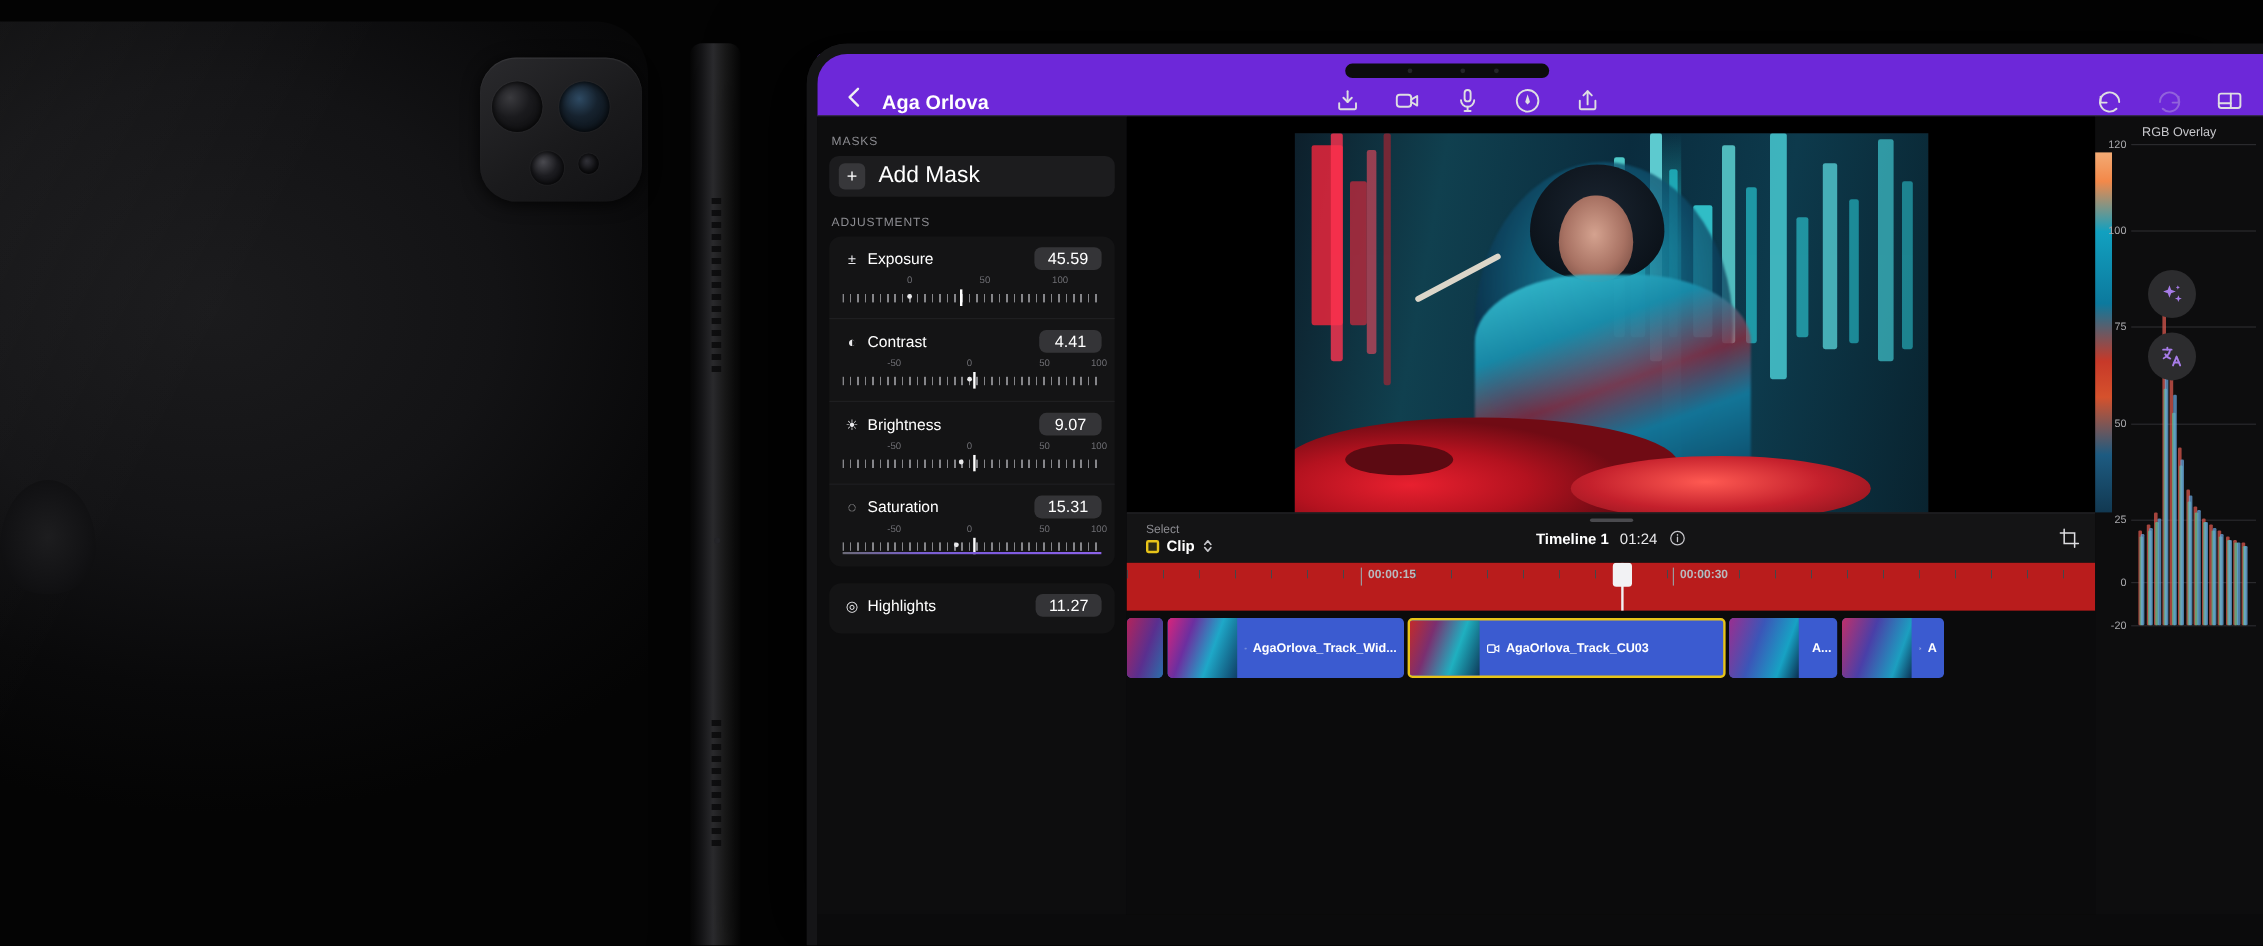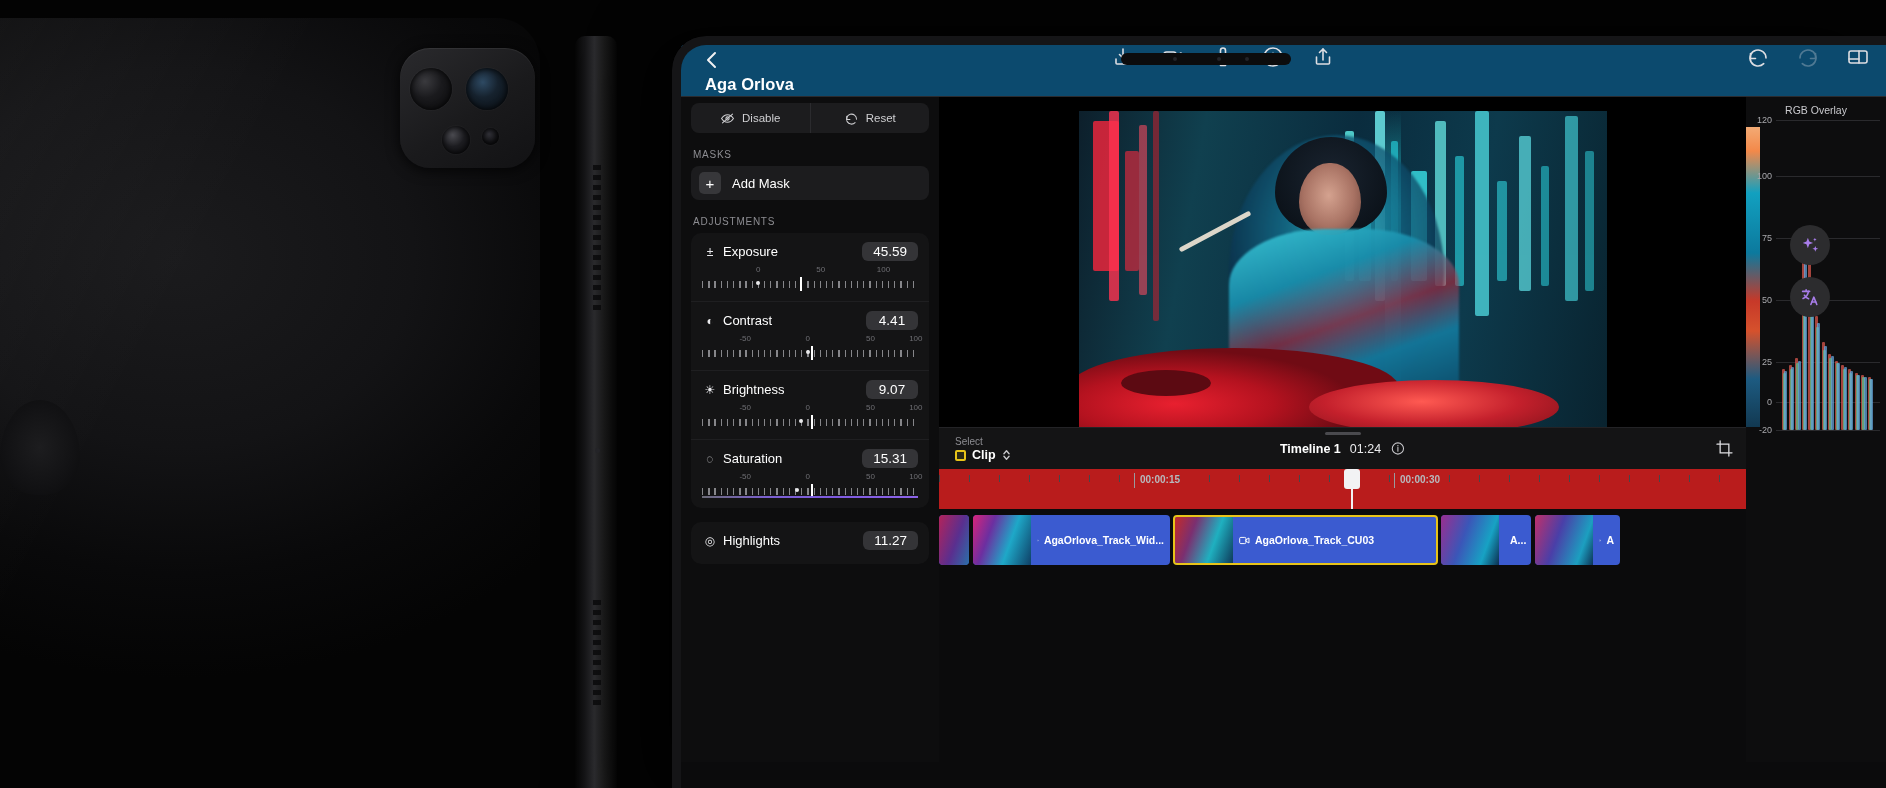--- a/index.html
+++ b/index.html
@@ -66,22 +66,22 @@
   
   .statusbar{ height:34px; display:flex; align-items:center; padding:0 22px;
     color:#f2f2f2; font-size:12.5px; font-weight:600; letter-spacing:.2px; background:#1e1f22; }
   .statusbar .time{ margin-right:13px; }
   .statusbar .date{ font-weight:500; color:#e8e8e8; }
   .notch{ position:absolute; left:440px; top:8px; width:170px; height:12px;
     background:#0c0c0d; border-radius:7px; z-index:30; }
   .notch .dot{ position:absolute; top:4px; width:4px;height:4px;border-radius:50%;background:#232428; }
 
   
-  .navbar{ height:52px; background:#0c4a6e; display:flex; align-items:flex-start; padding:0 16px;
-    border-bottom:1px solid #2a2b2f; position:relative;flex-direction:column; }
+  .navbar{ height:52px; background:#6d28d9; display:flex; align-items:flex-end; padding:0 16px;
+    border-bottom:1px solid #2a2b2f; position:relative; }
   .nav-back{ width:30px;height:30px;display:flex;align-items:center;justify-content:center; cursor:pointer; }
   .nav-title{ color:#fff; font-size:16.5px; font-weight:700; margin-left:8px; letter-spacing:.1px; }
   .nav-tools{ position:absolute; left:430px; display:flex; gap:26px; align-items:center; }
   .nav-right{ position:absolute; right:16px; display:flex; gap:26px; align-items:center; }
   .ico{ width:24px;height:24px; display:block; }
   .ico.dim{ opacity:.32; }
 
   
   .body-split{ display:flex; height:calc(100% - 86px); }
 
@@ -93,21 +93,21 @@
   .seg{ margin:6px 10px 0; height:30px; background:#1c1c1e; border-radius:8px; display:flex; overflow:hidden; }
   .seg > div{ flex:1; display:flex; align-items:center; justify-content:center; gap:7px;
     color:#cfcfd2; font-size:11.5px; cursor:pointer; }
   .seg > div + div{ border-left:1px solid #2b2b2e; }
   .sec-label{ color:#8d8d92; font-size:10px; letter-spacing:.75px; font-weight:500;
     margin:16px 0 6px 12px; }
   .add-mask{ margin:0 10px; height:34px; background:#1c1c1e; border-radius:8px;
     display:flex; align-items:center; padding:0 8px; gap:11px; cursor:pointer; }
   .plus-box{ width:22px;height:22px;border-radius:5px;background:#37373a;
     display:flex;align-items:center;justify-content:center;color:#fff;font-size:15px;line-height:1;}
-  .add-mask .t{ color:#fff; font-size:13px; font-weight:500; }
+  .add-mask .t{ color:#fff; font-size:19px; font-weight:500; }
 
   .adj-card{ margin:0 10px; background:#141415; border-radius:10px; overflow:hidden; }
   .adj-row{ padding:9px 11px 4px; }
   .adj-row + .adj-row{ border-top:1px solid #1f1f21; }
   .adj-top{ display:flex; align-items:center; }
   .adj-ico{ width:16px; color:#e9e9ec; font-size:12px; display:flex; align-items:center; justify-content:center; }
   .adj-name{ color:#fff; font-size:13px; font-weight:500; margin-left:5px; flex:1; }
   .adj-val{ background:#343437; border-radius:6px; color:#fff; font-size:13.5px;
     font-weight:500; padding:2px 11px; min-width:52px; text-align:center; }
   .slider{ position:relative; height:32px; margin-top:4px; }
@@ -165,21 +165,21 @@
   .clip{ position:absolute; top:6px; height:50px; background:#3b5bd0; border-radius:4px;
     display:flex; align-items:center; overflow:hidden; }
   .clip.sel{ border:2px solid #e8c419; }
   .clip .thumb{ width:58px; height:100%; flex:0 0 58px; overflow:hidden; position:relative; }
   .clip .cname{ color:#fff; font-size:10.5px; font-weight:600; white-space:nowrap;
     overflow:hidden; text-overflow:ellipsis; padding:0 6px; display:flex; align-items:center; gap:5px; }
 
   
   .scopes{ width:140px; flex:0 0 140px; background:#0d0d0e; position:relative; }
   .scope-title{ color:#c9c9cd; font-size:10.5px; text-align:center; padding:7px 0 4px; }
-  .scope-body{ position:relative; height:310px; margin:0 6px 0 30px; }
+  .scope-body{ position:relative; height:401px; margin:0 6px 0 30px; }
   .scope-axis{ position:absolute; left:-30px; top:0; bottom:0; width:30px; }
   .scope-axis span{ position:absolute; right:4px; color:#a9a9ad; font-size:9px; transform:translateY(-50%); }
   .gridline{ position:absolute; left:0; right:0; height:1px; background:#2a2a2d; }
   .wave{ position:absolute; bottom:0; width:3px; border-radius:1px; }
   .ai-pill{ position:absolute; width:40px;height:40px;border-radius:50%;background:#2c2c2e;
     display:flex;align-items:center;justify-content:center; cursor:pointer; z-index:25;}
   .ai-pill svg{ width:21px;height:21px; }
 
   
   .film-sliver{ position:absolute; left:0; top:30px; width:14px; height:300px;
@@ -280,37 +280,20 @@
                 <path d="M13 6v12"></path>
               </svg>
           </div>
         </div>
       </div>
 
       <div class="body-split">
 
         <div class="inspector">
 
-          <div class="seg">
-            <div>
-              <svg width="15" height="15" viewBox="0 0 24 24" fill="none" stroke="#cfcfd2" stroke-width="1.7" stroke-linecap="round">
-                <path d="M2.5 12s3.8-6 9.5-6 9.5 6 9.5 6-3.8 6-9.5 6-9.5-6-9.5-6z"></path>
-                <circle cx="12" cy="12" r="2.6"></circle>
-                  <path d="M4 19L20 5"></path>
-                </svg>
-              <span>Disable</span>
-            </div>
-            <div>
-              <svg width="15" height="15" viewBox="0 0 24 24" fill="none" stroke="#cfcfd2" stroke-width="1.7" stroke-linecap="round" stroke-linejoin="round">
-                <path d="M20 13a8 8 0 1 0-2.3 5.6"></path>
-                  <polyline points="4.5 8.5 4.5 13.5 9.5 13.5"></polyline>
-                </svg>
-              <span>Reset</span>
-            </div>
-          </div>
 
           <div class="sec-label">MASKS</div>
           <div class="add-mask">
             <span class="plus-box">+</span>
             <span class="t">Add Mask</span>
           </div>
 
           <div class="sec-label">ADJUSTMENTS</div>
 
           <div class="adj-card" id="adjList">

